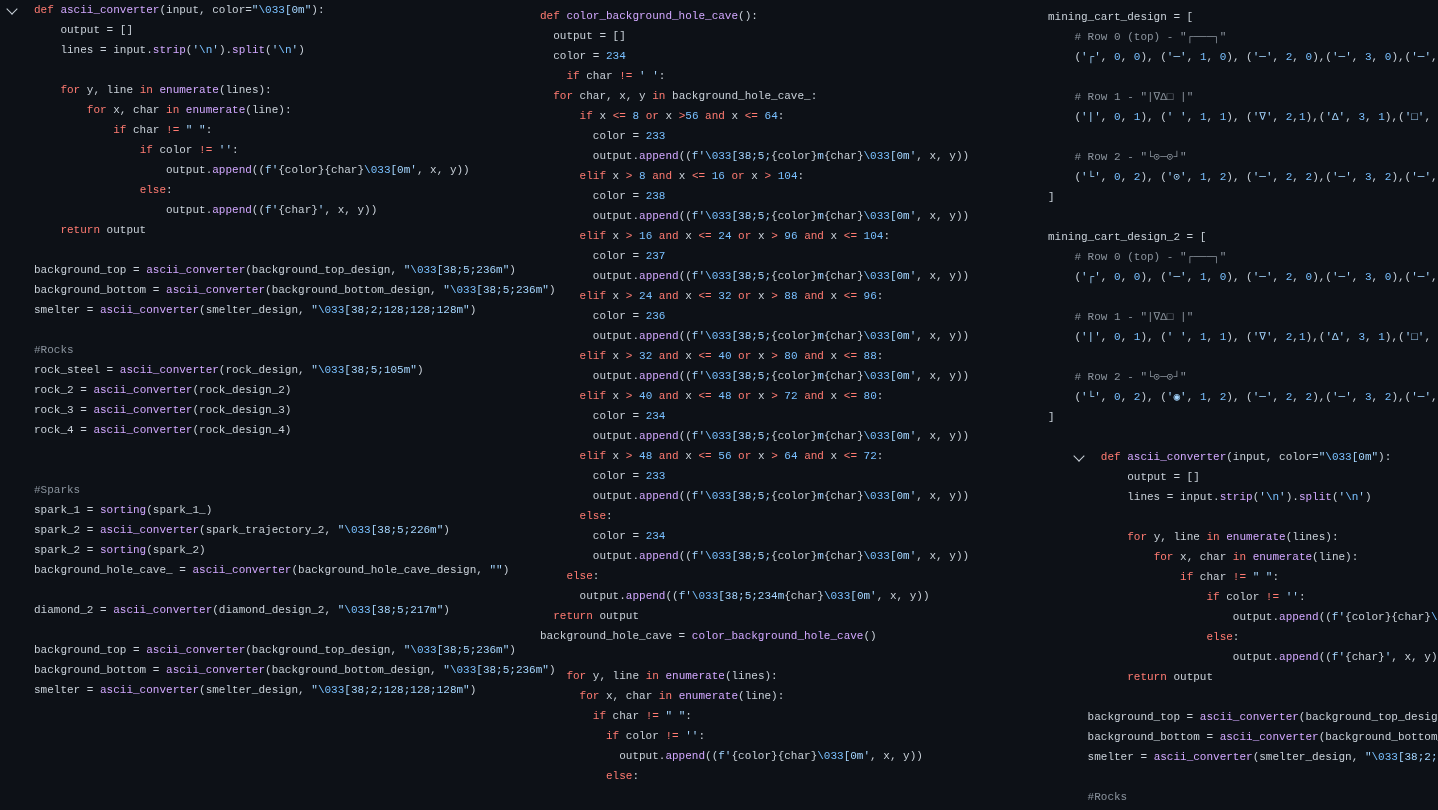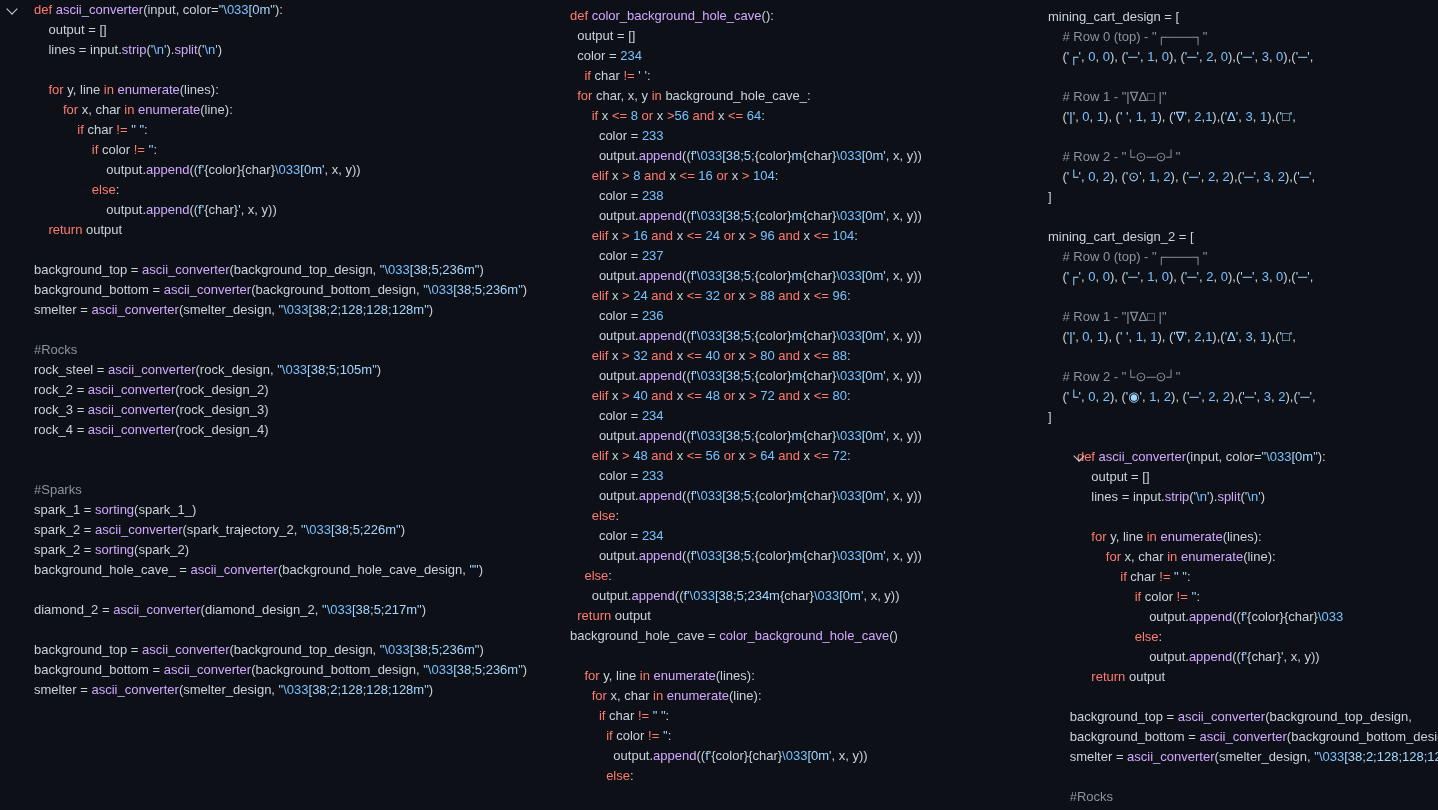--- a/index.html
+++ b/index.html
@@ -5,22 +5,22 @@
   * { margin:0; padding:0; box-sizing:border-box; }
   html, body {
     width:1438px; height:810px;
     background:#0d1117;
     overflow:hidden;
   }
   .editor {
     position:relative;
     width:1438px; height:810px;
     overflow:hidden;
-    font-family:Liberation Sans, sans-serif;
-    font-size:13px;
+    font-family:Liberation Mono, monospace;
+    font-size:11px;
     color:var(--c-p, #c9d1d9);
   }
   .code-col { position:absolute; }
   .code-line {
     position:relative;
     height:20px;
     line-height:20px;
     white-space:pre;
   }
   .tk-p { color:var(--c-p); }
@@ -74,21 +74,21 @@
       <div class="code-line"><span class="tk-p">spark_2 = </span><span class="tk-f">ascii_converter</span><span class="tk-p">(spark_trajectory_2, </span><span class="tk-s">"</span><span class="tk-e">\033</span><span class="tk-s">[38;5;226m"</span><span class="tk-p">)</span></div>
       <div class="code-line"><span class="tk-p">spark_2 = </span><span class="tk-f">sorting</span><span class="tk-p">(spark_2)</span></div>
       <div class="code-line"><span class="tk-p">background_hole_cave_ = </span><span class="tk-f">ascii_converter</span><span class="tk-p">(background_hole_cave_design, </span><span class="tk-s">""</span><span class="tk-p">)</span></div>
       <div class="code-line"></div>
       <div class="code-line"><span class="tk-p">diamond_2 = </span><span class="tk-f">ascii_converter</span><span class="tk-p">(diamond_design_2, </span><span class="tk-s">"</span><span class="tk-e">\033</span><span class="tk-s">[38;5;217m"</span><span class="tk-p">)</span></div>
       <div class="code-line"></div>
       <div class="code-line"><span class="tk-p">background_top = </span><span class="tk-f">ascii_converter</span><span class="tk-p">(background_top_design, </span><span class="tk-s">"</span><span class="tk-e">\033</span><span class="tk-s">[38;5;236m"</span><span class="tk-p">)</span></div>
       <div class="code-line"><span class="tk-p">background_bottom = </span><span class="tk-f">ascii_converter</span><span class="tk-p">(background_bottom_design, </span><span class="tk-s">"</span><span class="tk-e">\033</span><span class="tk-s">[38;5;236m"</span><span class="tk-p">)</span></div>
       <div class="code-line"><span class="tk-p">smelter = </span><span class="tk-f">ascii_converter</span><span class="tk-p">(smelter_design, </span><span class="tk-s">"</span><span class="tk-e">\033</span><span class="tk-s">[38;2;128;128;128m"</span><span class="tk-p">)</span></div>
     </div>
-  <div class="code-col" style="left:570px;  top:6px;">
+  <div class="code-col" style="left:540px;  top:6px;">
       <div class="code-line"><span class="tk-k">def </span><span class="tk-f">color_background_hole_cave</span><span class="tk-p">():</span></div>
       <div class="code-line"><span class="tk-p">  output = []</span></div>
       <div class="code-line"><span class="tk-p">  color = </span><span class="tk-n">234</span></div>
       <div class="code-line"><span class="tk-p">    </span><span class="tk-k">if</span><span class="tk-p"> char </span><span class="tk-k">!=</span><span class="tk-p"> </span><span class="tk-s">' '</span><span class="tk-p">:</span></div>
       <div class="code-line"><span class="tk-p">  </span><span class="tk-k">for</span><span class="tk-p"> char, x, y </span><span class="tk-k">in</span><span class="tk-p"> background_hole_cave_:</span></div>
       <div class="code-line"><span class="tk-p">      </span><span class="tk-k">if</span><span class="tk-p"> x </span><span class="tk-k">&lt;=</span><span class="tk-p"> </span><span class="tk-n">8</span><span class="tk-p"> </span><span class="tk-k">or</span><span class="tk-p"> x </span><span class="tk-k">&gt;</span><span class="tk-n">56</span><span class="tk-p"> </span><span class="tk-k">and</span><span class="tk-p"> x </span><span class="tk-k">&lt;=</span><span class="tk-p"> </span><span class="tk-n">64</span><span class="tk-p">:</span></div>
       <div class="code-line"><span class="tk-p">        color = </span><span class="tk-n">233</span></div>
       <div class="code-line"><span class="tk-p">        output.</span><span class="tk-f">append</span><span class="tk-p">((</span><span class="tk-s">f'</span><span class="tk-e">\033</span><span class="tk-s">[38;5;</span><span class="tk-p">{color}</span><span class="tk-s">m</span><span class="tk-p">{char}</span><span class="tk-e">\033</span><span class="tk-s">[0m'</span><span class="tk-p">, x, y))</span></div>
       <div class="code-line"><span class="tk-p">      </span><span class="tk-k">elif</span><span class="tk-p"> x </span><span class="tk-k">&gt;</span><span class="tk-p"> </span><span class="tk-n">8</span><span class="tk-p"> </span><span class="tk-k">and</span><span class="tk-p"> x </span><span class="tk-k">&lt;=</span><span class="tk-p"> </span><span class="tk-n">16</span><span class="tk-p"> </span><span class="tk-k">or</span><span class="tk-p"> x </span><span class="tk-k">&gt;</span><span class="tk-p"> </span><span class="tk-n">104</span><span class="tk-p">:</span></div>
       <div class="code-line"><span class="tk-p">        color = </span><span class="tk-n">238</span></div>

